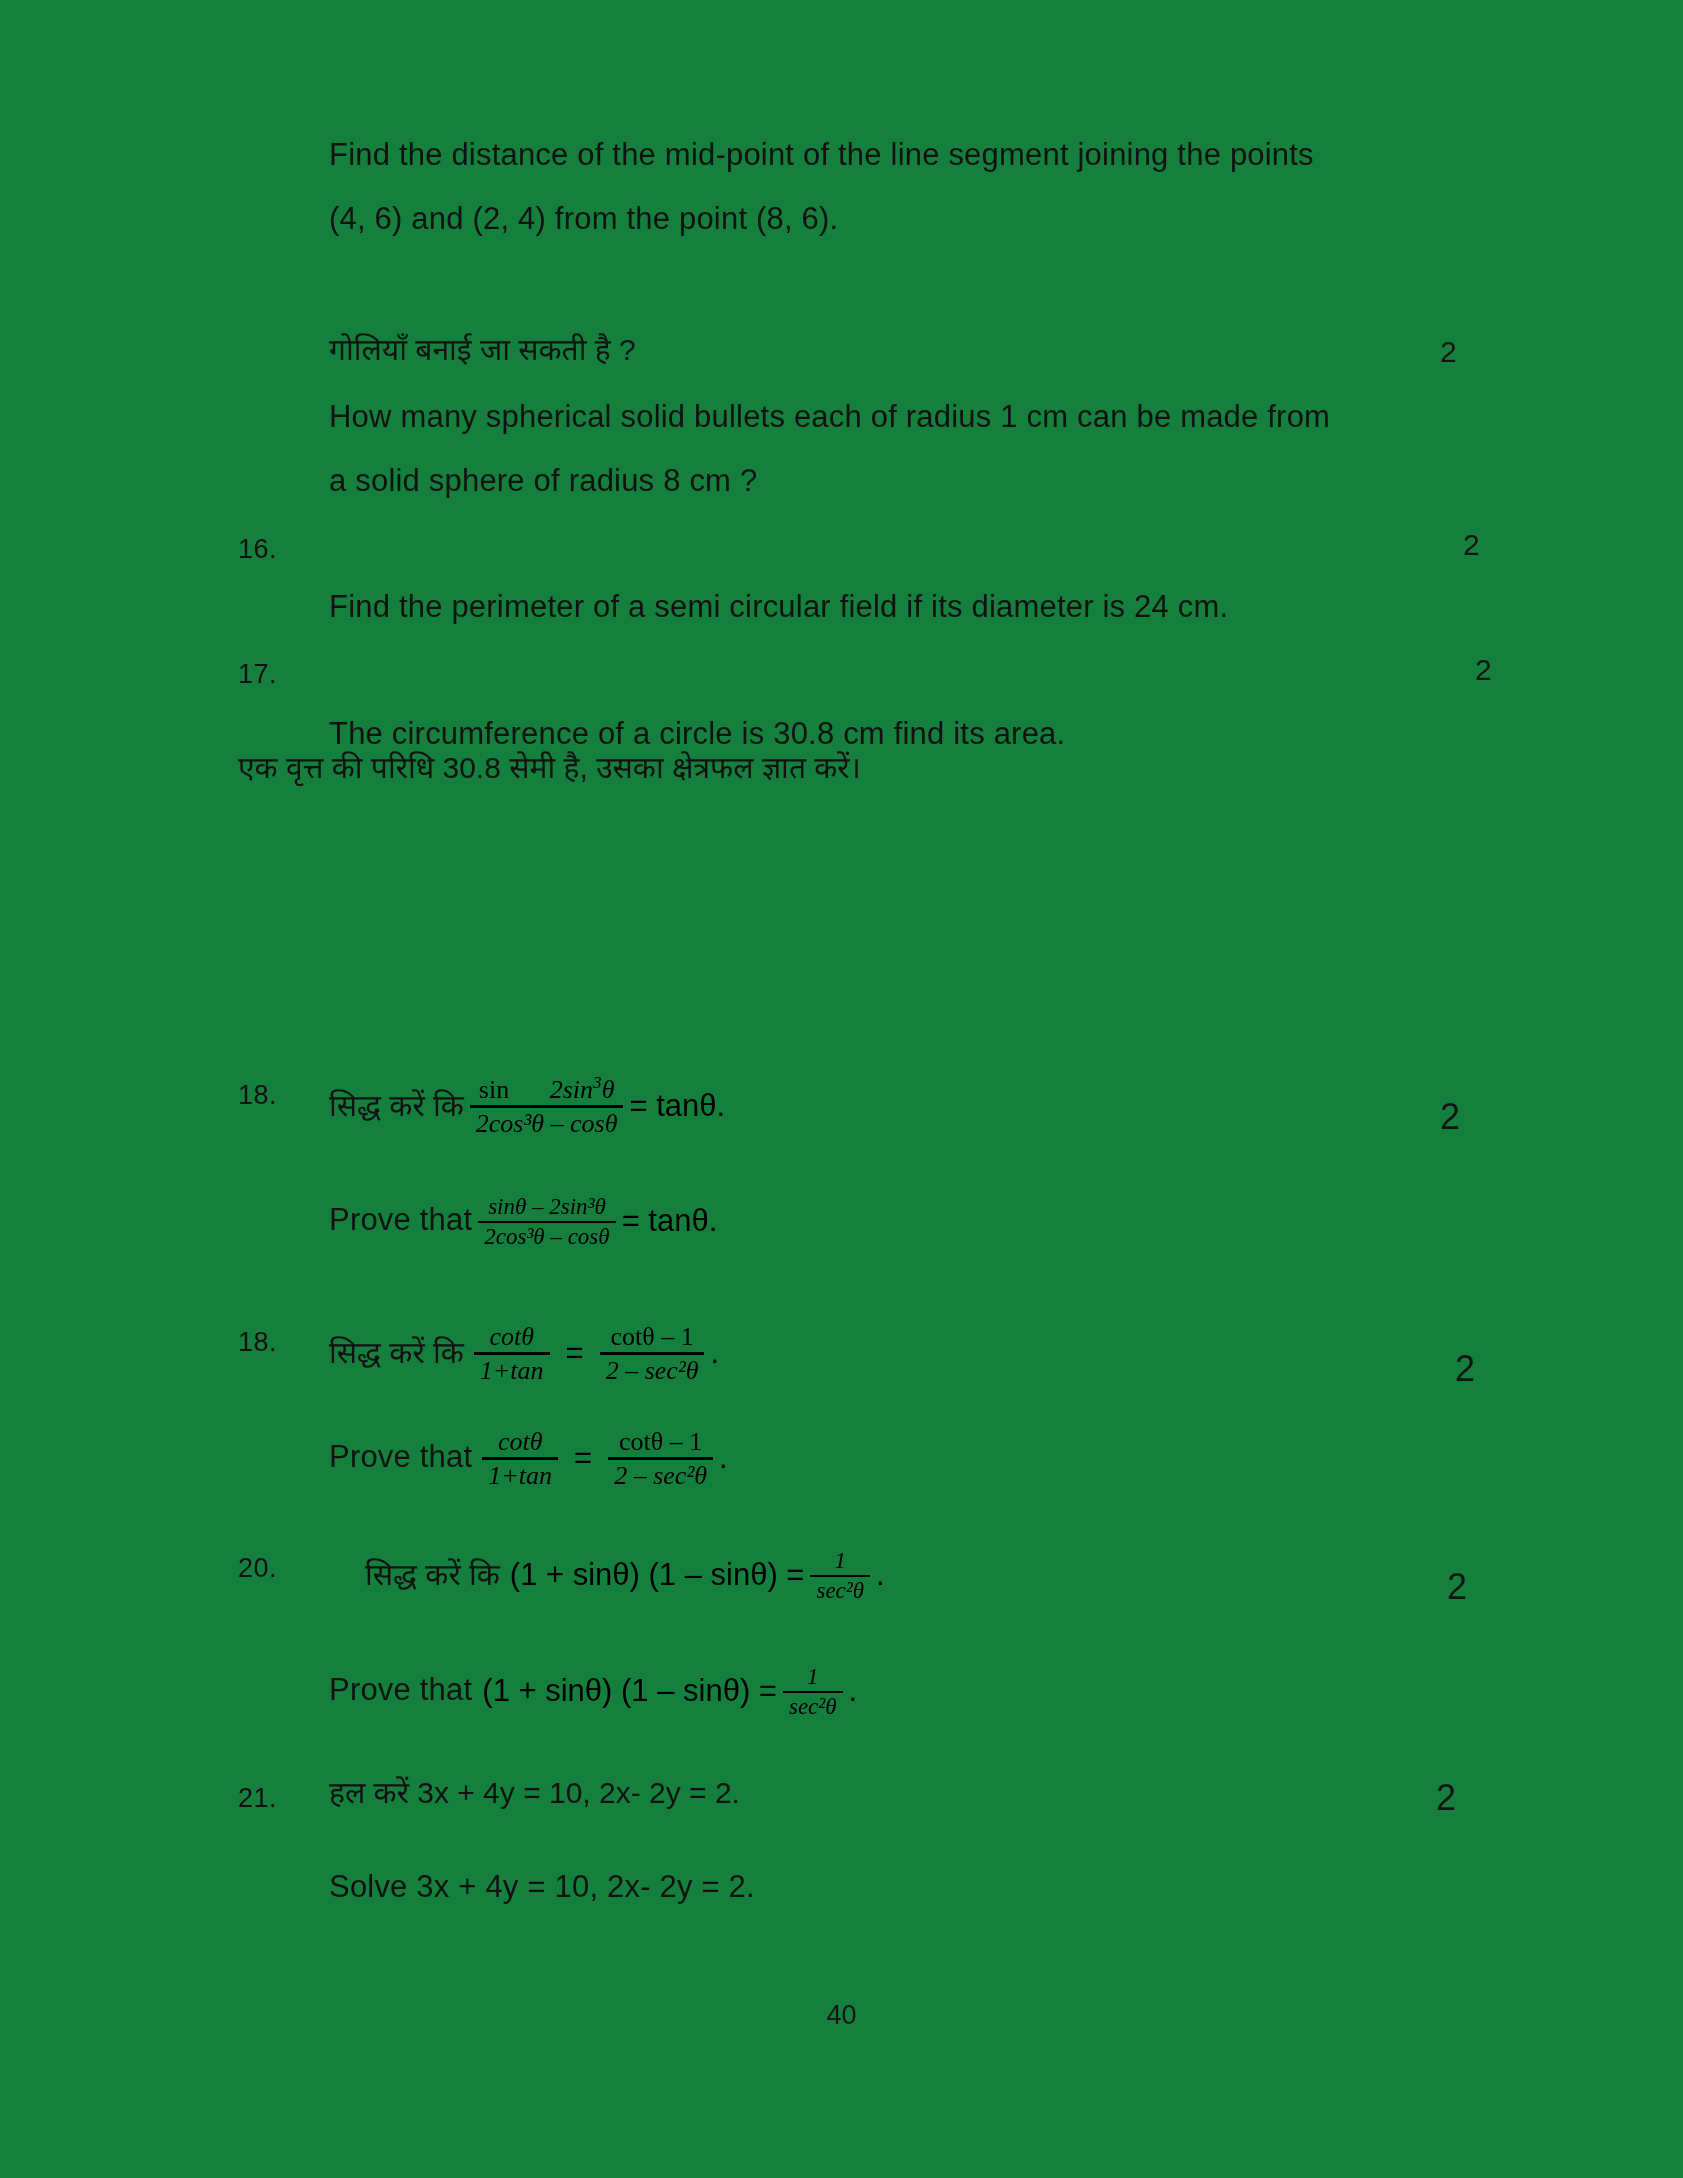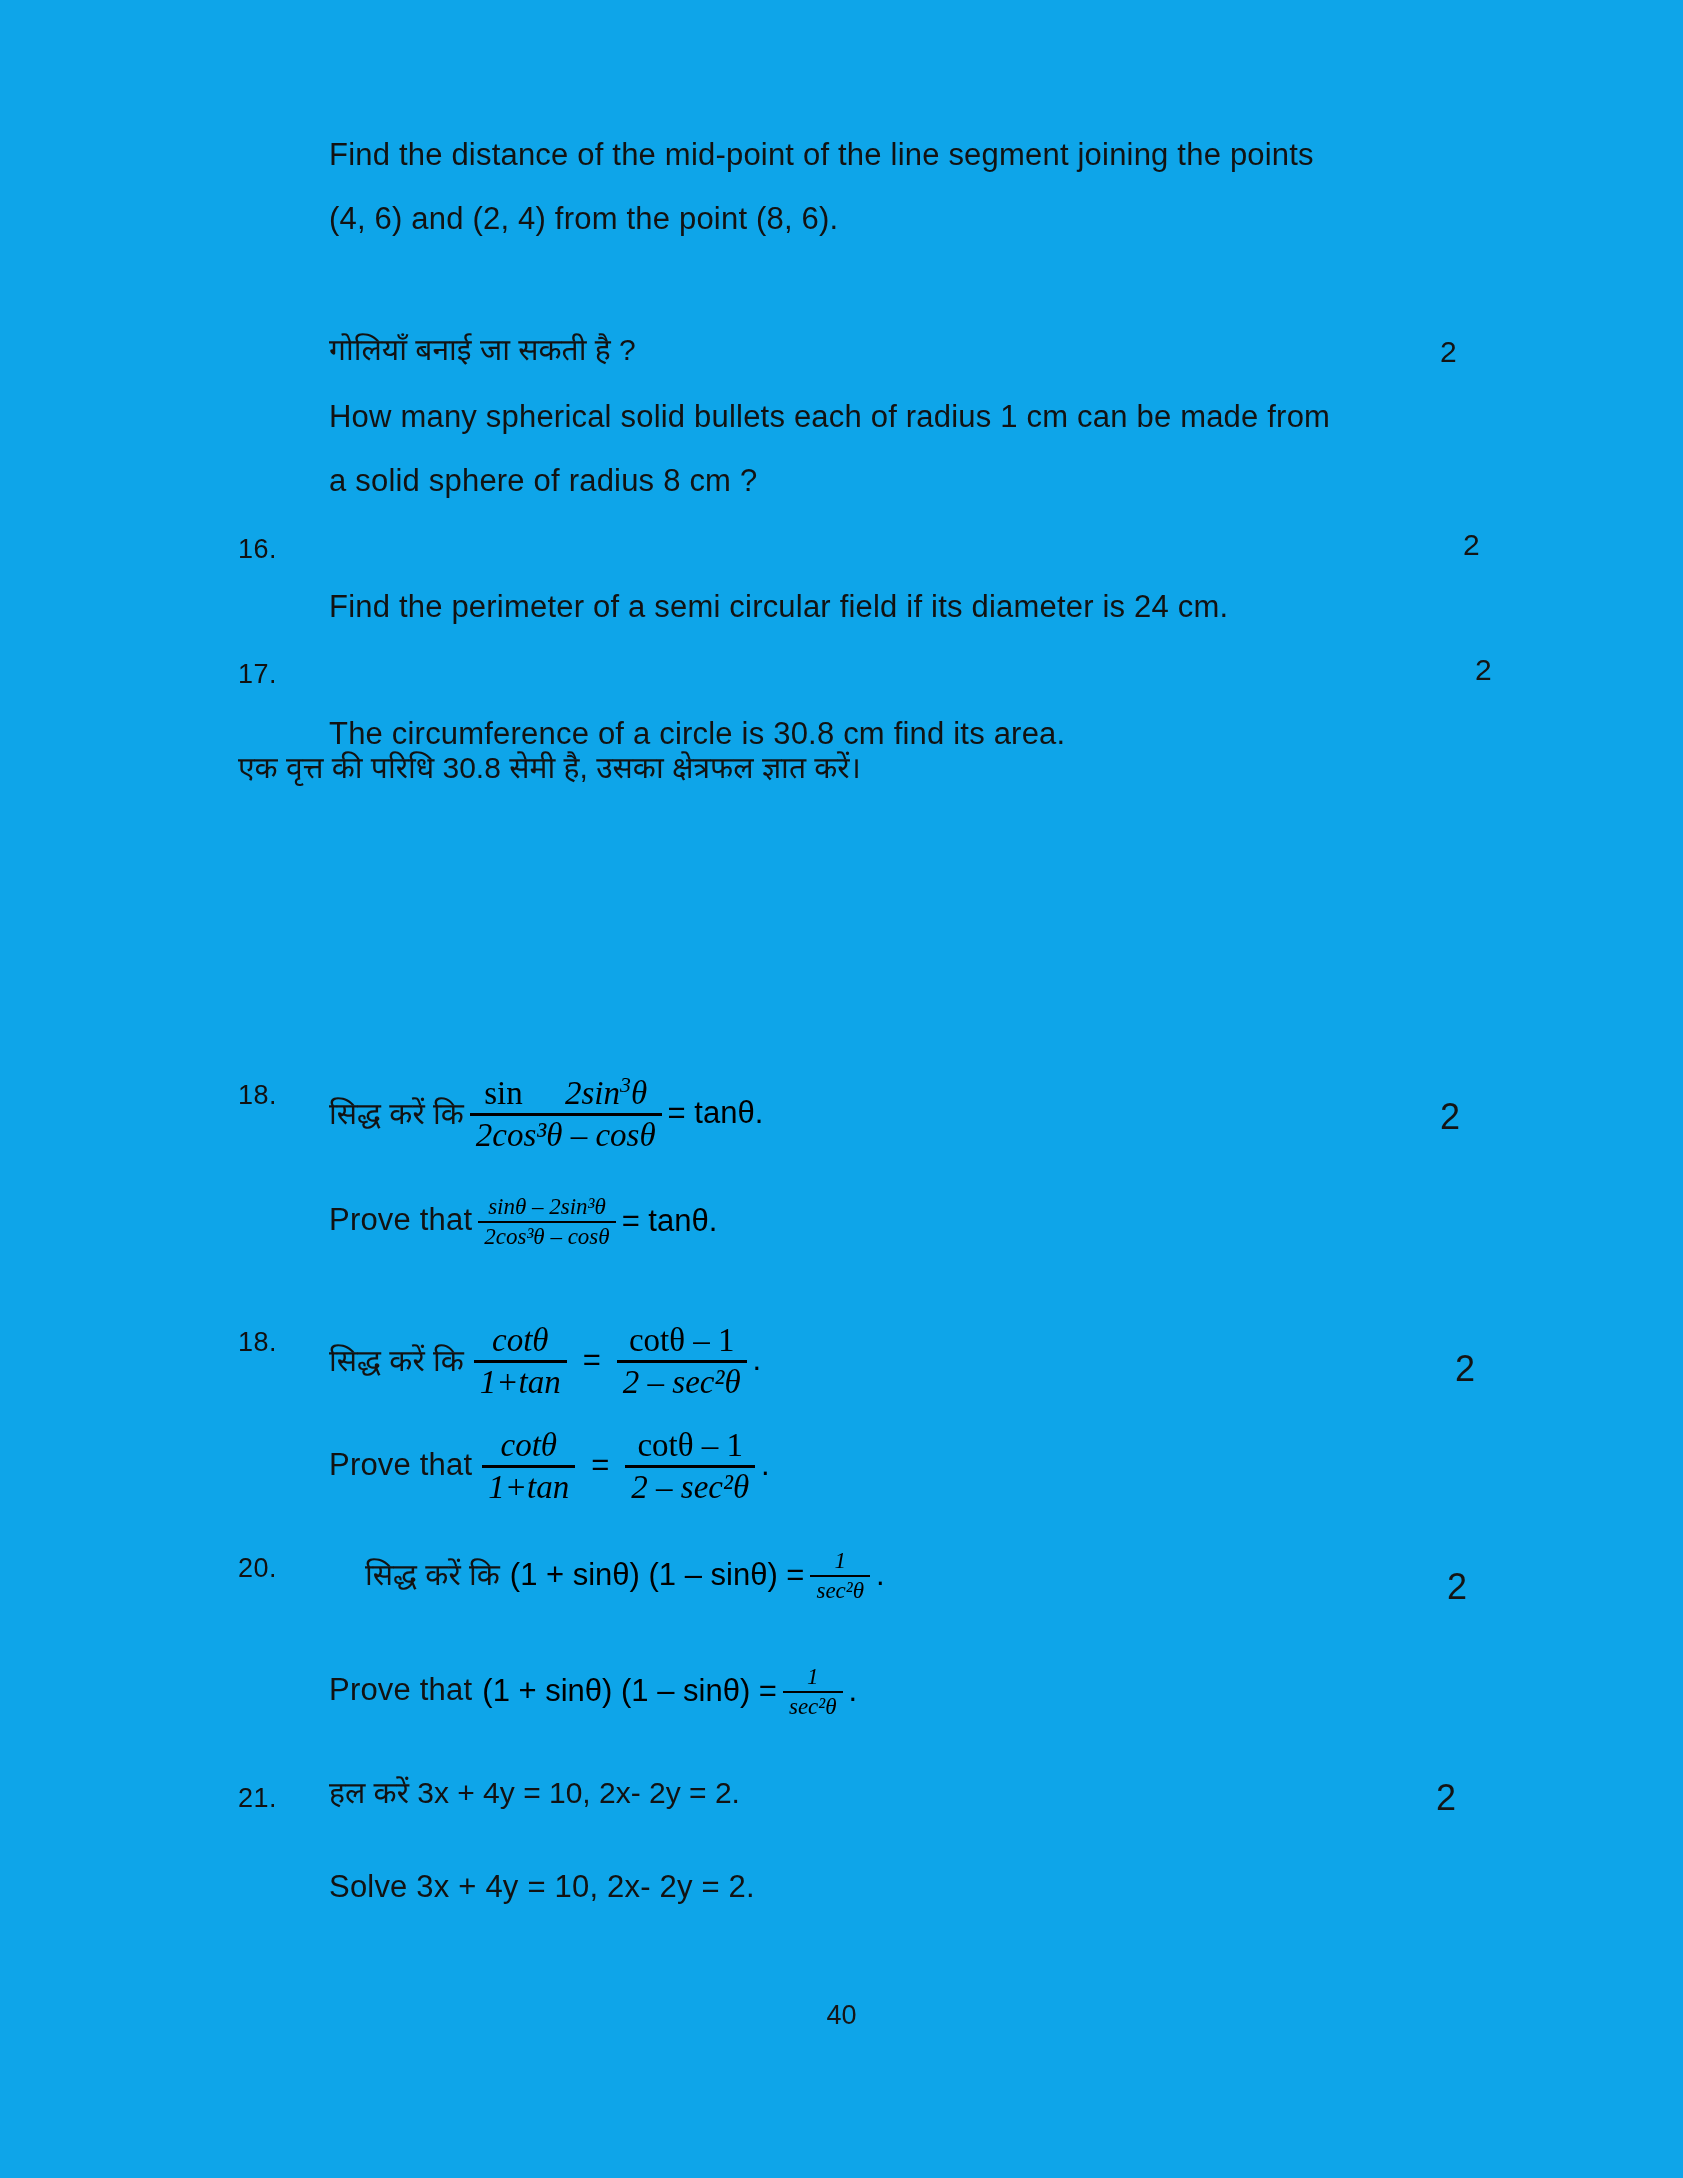--- a/index.html
+++ b/index.html
@@ -12,21 +12,21 @@
     height: 2178px;
     position: relative;
     font-family: "Liberation Sans", sans-serif;
     color: #000000;
     overflow: hidden;
   }
 
   .page {
     position: absolute;
     inset: 0;
-    background: #0ea5e9;
+    background: #15803d;
   }
 
   
   .qrow {
     position: absolute;
     left: 238px;
     width: 1406px;
     display: flex;
     align-items: flex-start;
   }
@@ -114,21 +114,21 @@
     vertical-align: super;
     line-height: 0;
   }
   .theta { font-style: italic; font-family: "Liberation Serif", serif; }
   .sans-math {
     font-family: "Liberation Sans", sans-serif;
     font-size: 31px;
   }
 
   .fs-small { font-size: 23px; font-style: italic; }
-  .fs-mid   { font-size: 33px; }
+  .fs-mid   { font-size: 26px; }
 
   .pagenum {
     position: absolute;
     left: 0;
     right: 0;
     text-align: center;
     font-size: 27px;
     color: #161616;
   }
 </style>

